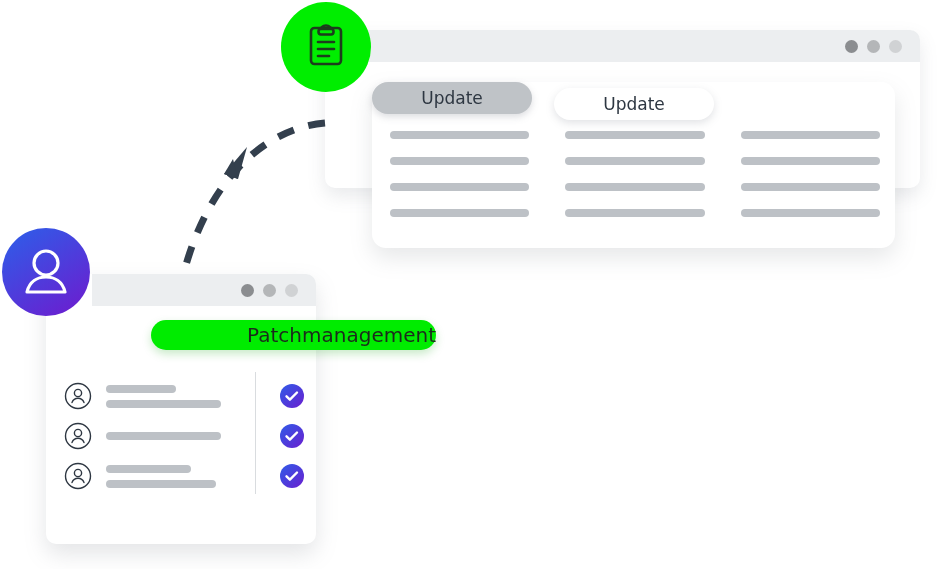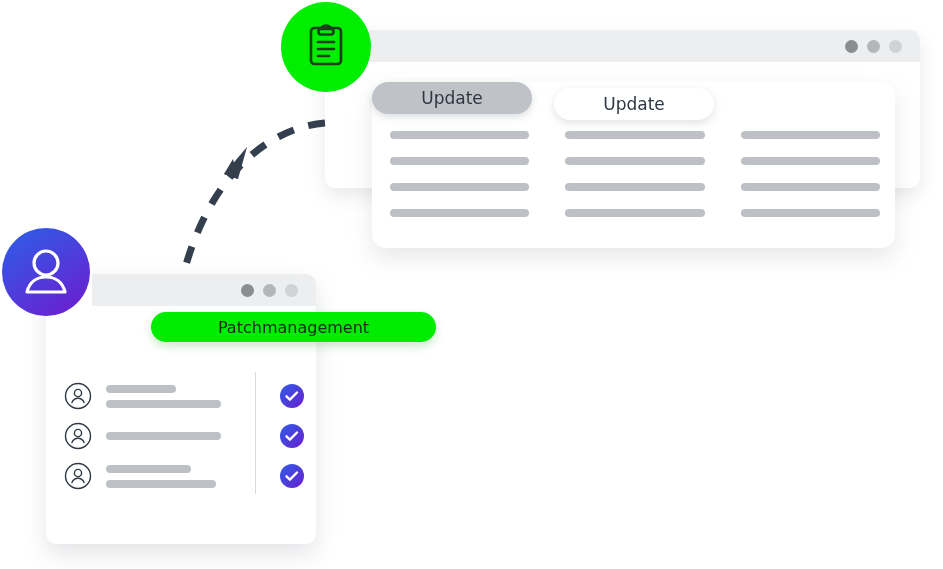--- a/index.html
+++ b/index.html
@@ -138,29 +138,29 @@
     left: 92px;
     top: 274px;
     width: 224px;
     height: 32px;
     border-radius: 0 10px 0 0;
   }
 
   #patch-pill {
     position: absolute;
     left: 151px;
-    top: 312px;
+    top: 320px;
     width: 285px;
     height: 30px;
     border-radius: 15px;
     background: #00ec00;
     display: flex;
     align-items: center;
-    justify-content: center;
-    font-size: 16px;
+    justify-content: flex-end;
+    font-size: 20px;
     color: #1c2b1c;
     box-shadow: 0 4px 10px rgba(0,160,0,0.22);
   }
 
   #user-list {
     position: absolute;
     left: 64px;
     top: 376px;
     width: 240px;
   }

